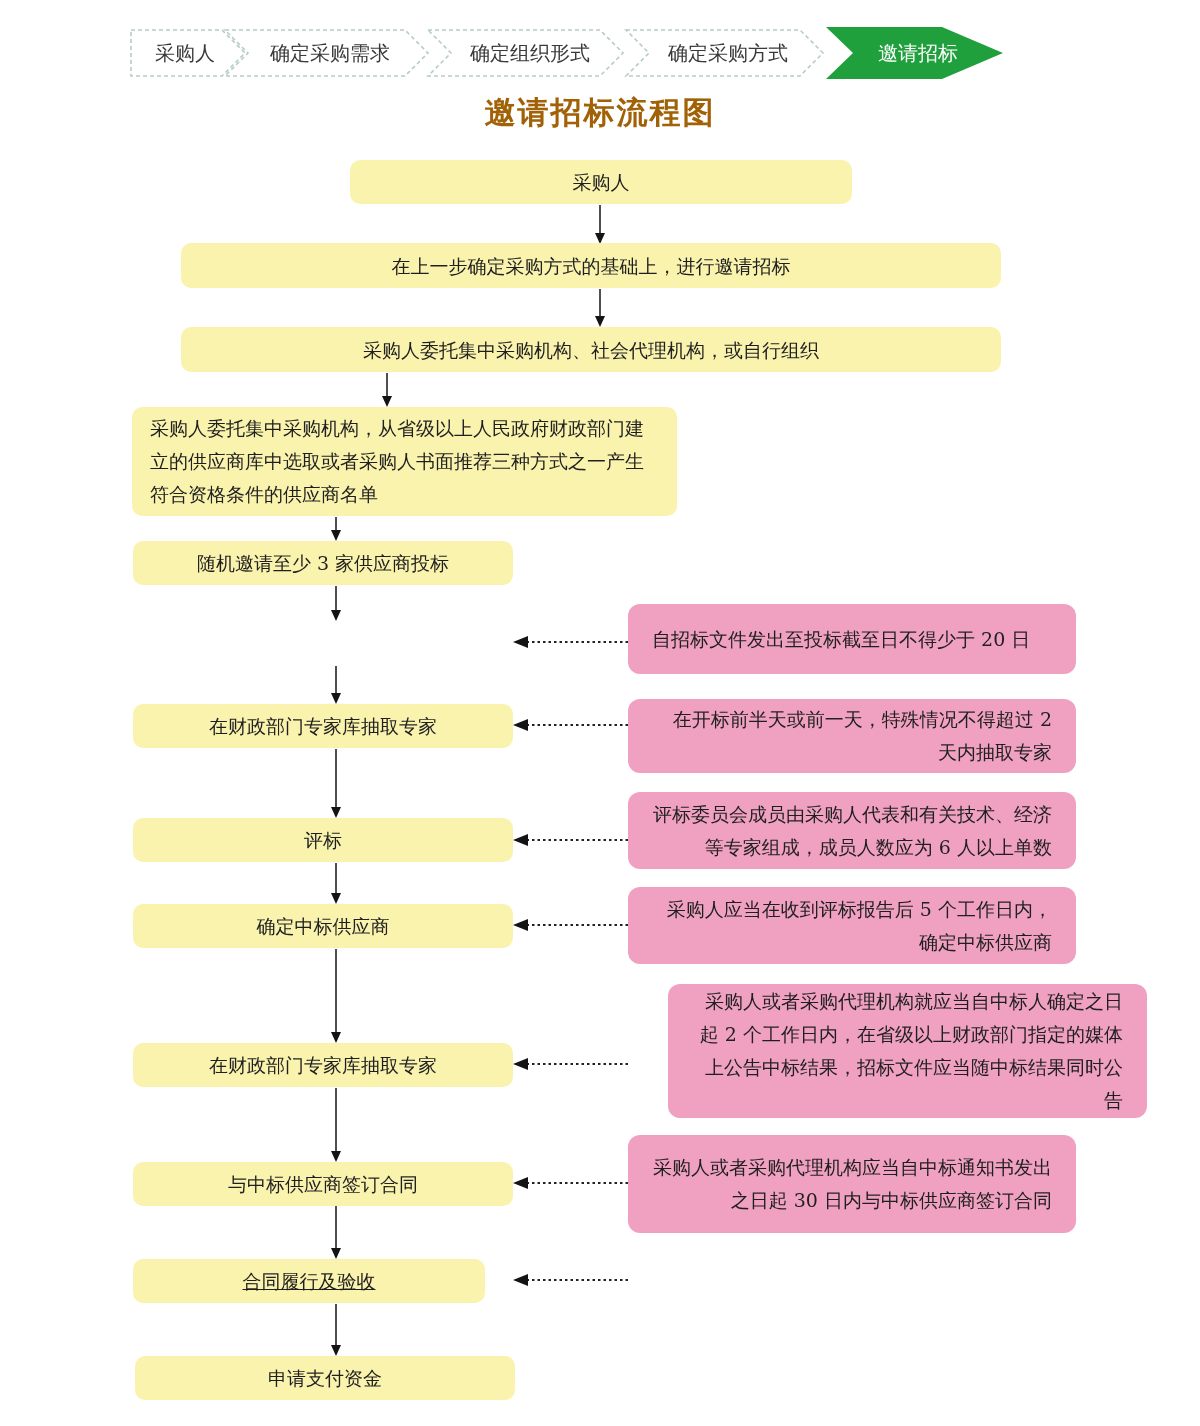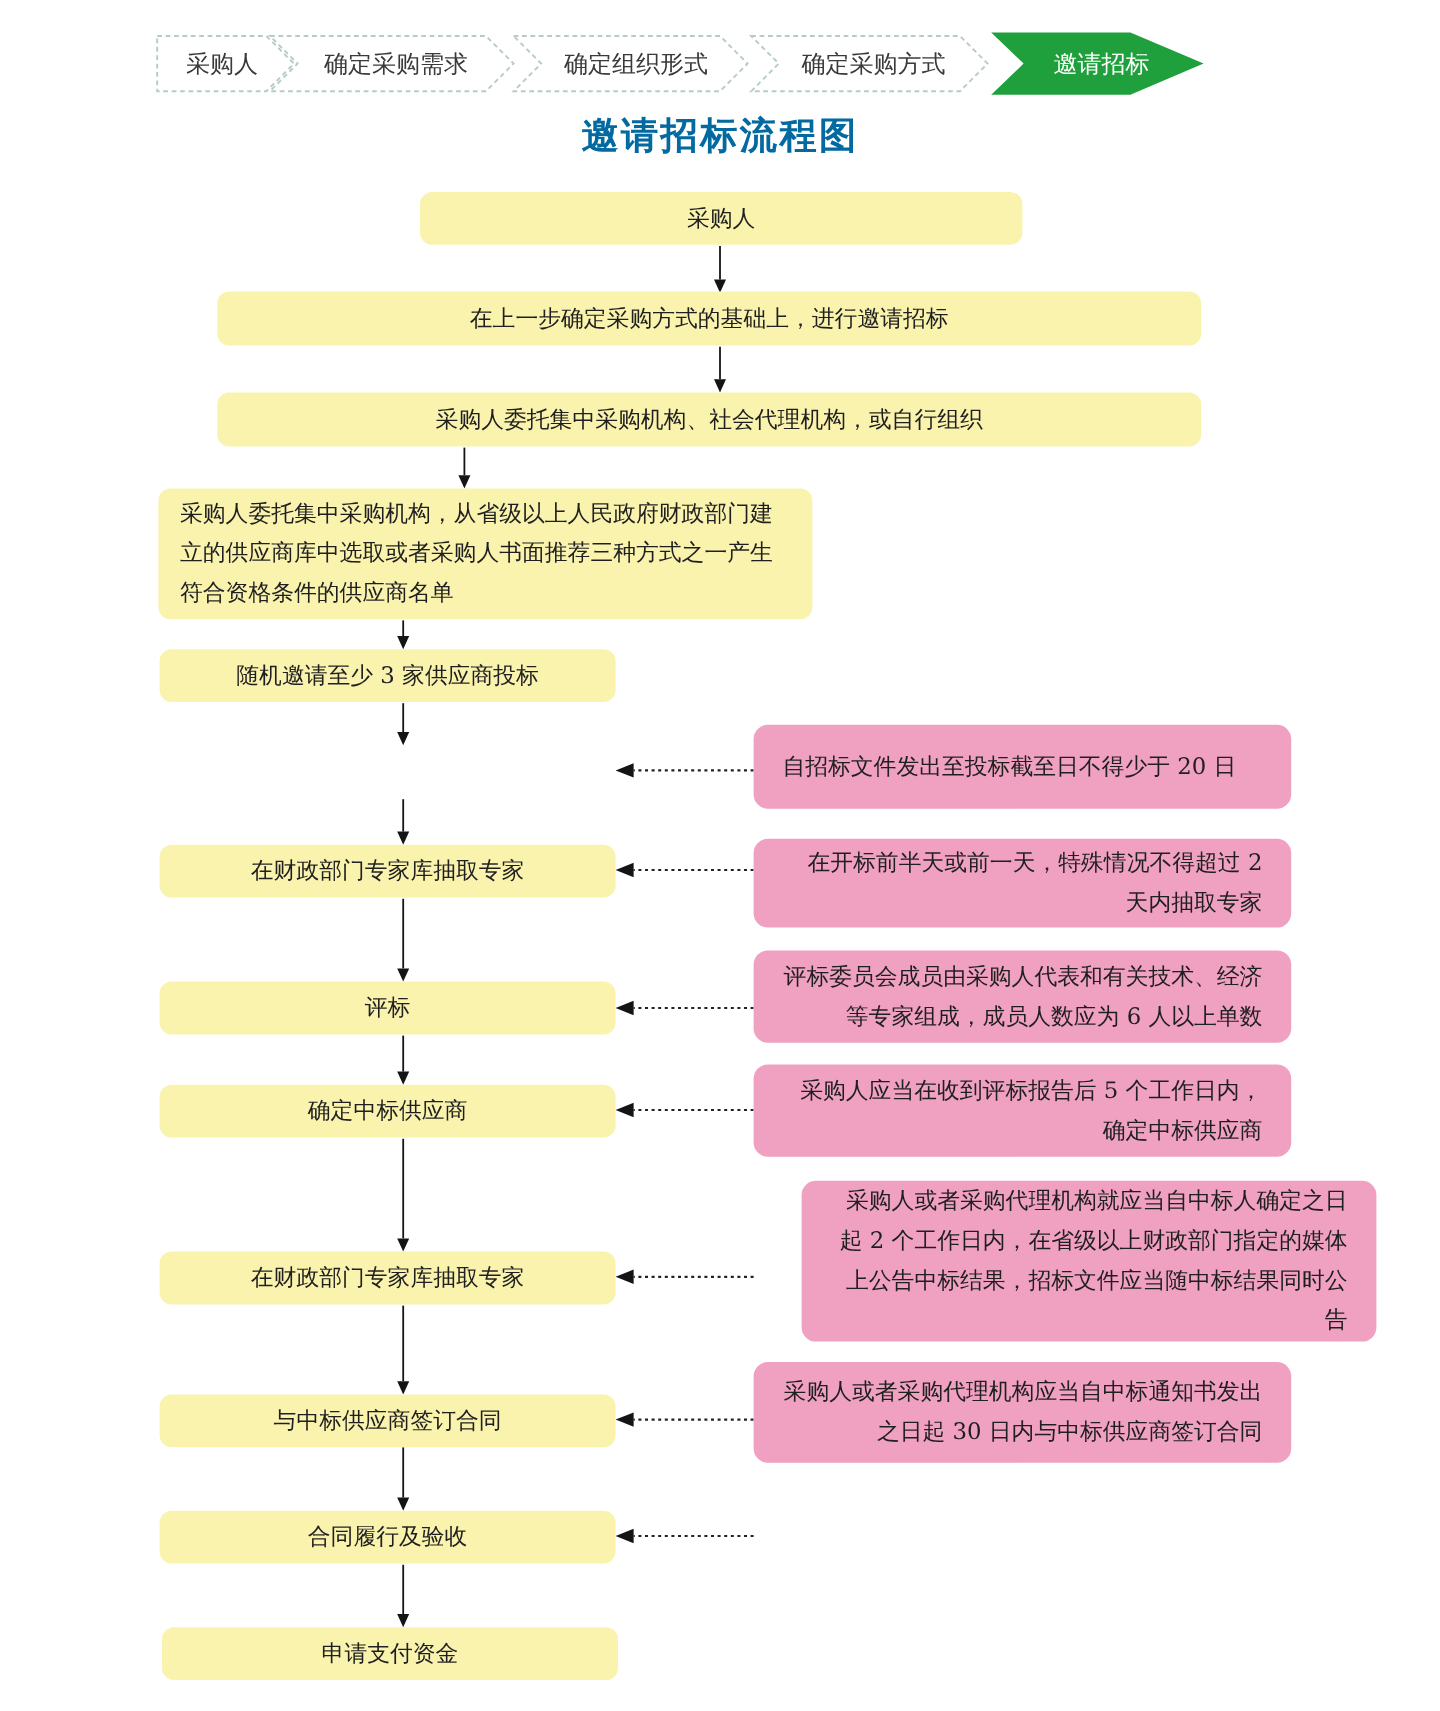--- a/index.html
+++ b/index.html
@@ -9,21 +9,21 @@
     color:#222;overflow:hidden;
   }
   
   .banner{position:absolute;left:0;top:0;width:1200px;height:90px;}
   .banner text{font-size:20px;fill:#3a3a3a;}
   .banner text.active{fill:#ffffff;}
   
   .title{
     position:absolute;left:0;top:92px;width:100%;text-align:center;
     font-family:"DejaVu Sans","Liberation Sans",sans-serif;
-    font-weight:bold;font-size:31px;color:#0369a1;letter-spacing:2px;
+    font-weight:bold;font-size:31px;color:#a16207;letter-spacing:2px;
   }
   
   .step{
     position:absolute;background:#FAF3AE;border-radius:10px;
     display:flex;align-items:center;justify-content:center;
     font-size:19px;line-height:30px;text-align:center;color:#1f1f1f;
     box-sizing:border-box;
   }
   .step.left{justify-content:flex-start;text-align:left;padding:10px 18px;line-height:33px;}
   
@@ -38,29 +38,29 @@
   .b1{left:181px;top:243px;width:820px;height:45px;}
   .b2{left:181px;top:327px;width:820px;height:45px;}
   .b3{left:132px;top:407px;width:545px;height:109px;}
   .b4{left:133px;top:541px;width:380px;height:44px;}
   .b5{left:133px;top:621px;width:380px;height:44px;}
   .b6{left:133px;top:704px;width:380px;height:44px;}
   .b7{left:133px;top:818px;width:380px;height:44px;}
   .b8{left:133px;top:904px;width:380px;height:44px;}
   .b9{left:133px;top:1043px;width:380px;height:44px;}
   .b10{left:133px;top:1162px;width:380px;height:44px;text-align:center;}
-  .b11{left:133px;top:1259px;width:380px;height:44px;}
+  .b11{left:133px;top:1259px;width:352px;height:44px;text-decoration:underline;}
   .b12{left:135px;top:1356px;width:380px;height:44px;}
   
   .p0{left:628px;top:604px;width:448px;height:70px;}
   .p1{left:628px;top:699px;width:448px;height:74px;}
   .p2{left:628px;top:792px;width:448px;height:77px;}
   .p3{left:628px;top:887px;width:448px;height:77px;}
   .p4{left:628px;top:984px;width:479px;height:134px;margin-left:40px;}
-  .p5{left:628px;top:1135px;width:448px;height:84px;}
+  .p5{left:628px;top:1135px;width:448px;height:98px;}
   .p6{left:628px;top:1252px;width:448px;height:148px;}
   
   .arrows{position:absolute;left:0;top:0;width:1200px;height:1426px;pointer-events:none;}
   .arrows line.solid{stroke:#141414;stroke-width:1.5;}
   .arrows line.dotted{stroke:#222;stroke-width:1.8;stroke-dasharray:2.5,3;}
   .arrows polygon{fill:#141414;}
 </style>
 </head>
 <body>
 

